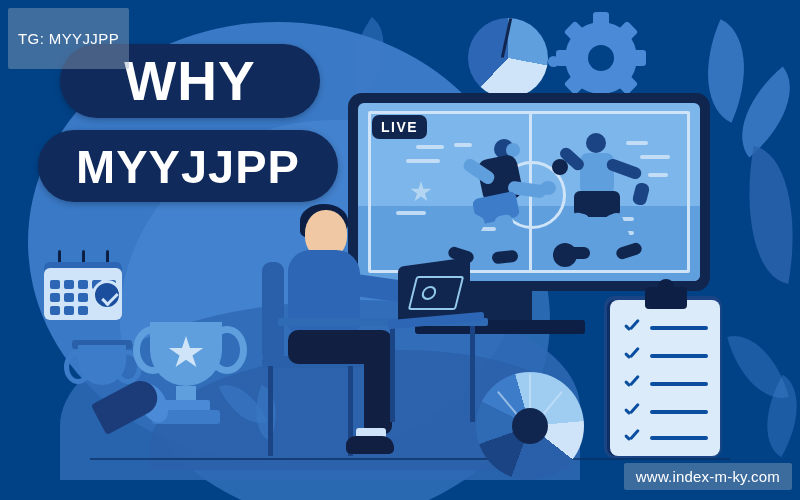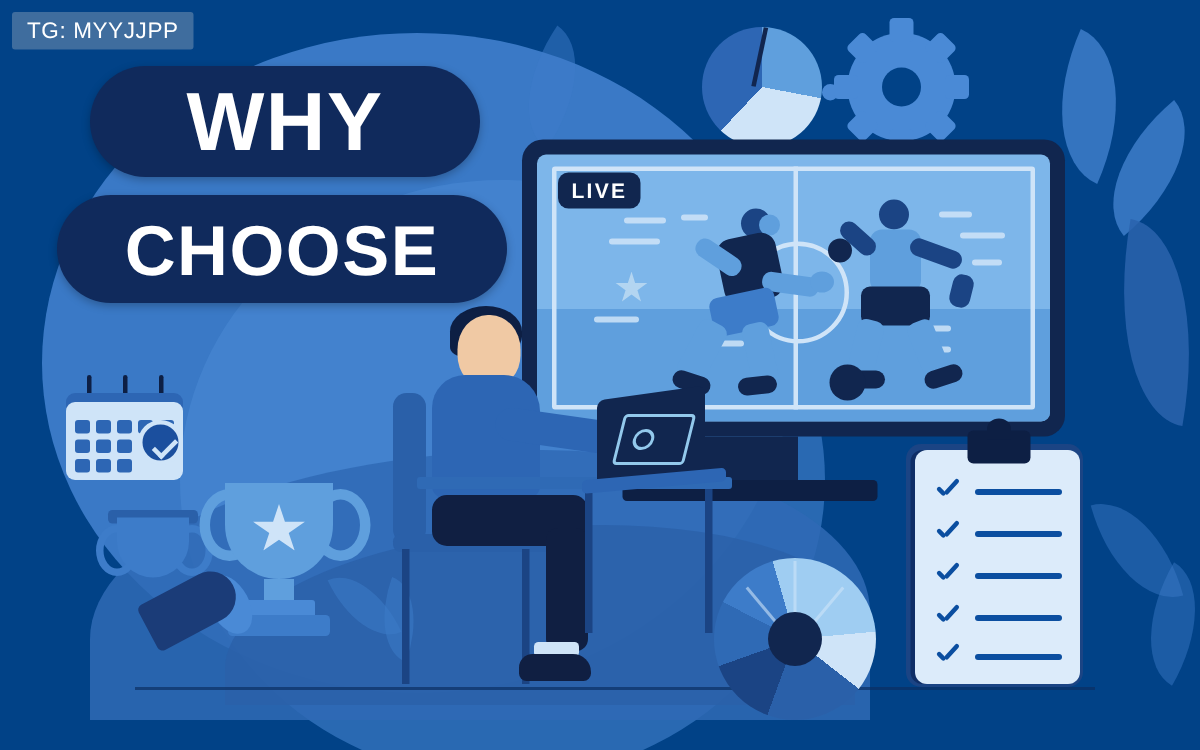--- a/index.html
+++ b/index.html
@@ -202,21 +202,21 @@
     position:absolute;left:476px;top:372px;width:108px;height:108px;border-radius:50%;
     background:conic-gradient(from 200deg,
        #1b4484 0 14%, #2f6ab5 14% 27%, #3d7cc9 27% 40%,
        #9fcdf2 40% 68%, #cfe4f8 68% 80%, #2a60a9 80% 100%);
   }
   #donut-hub{position:absolute;left:512px;top:408px;width:36px;height:36px;border-radius:50%;background:#11264f;}
   .donut-spoke{position:absolute;width:2px;background:#cfe4f8;opacity:.6;}
 
   
   #tg-label{
-    position:absolute;left:8px;top:8px;padding:4px 10px;
+    position:absolute;left:8px;top:8px;padding:22px 10px;
     background:rgba(150,170,190,.42);color:#ffffff;font-size:15px;
     border-radius:2px;letter-spacing:.4px;
   }
   #wm-label{
     position:absolute;right:8px;bottom:10px;padding:5px 12px;
     background:rgba(150,170,190,.40);color:#ffffff;font-size:15px;
     border-radius:2px;letter-spacing:.2px;
   }
 </style>
 </head>
@@ -391,17 +391,18 @@
     </div>
     <div class="cl-row" style="top:132px;">
       <span class="cl-check"></span>
       <span class="cl-line" style="width:58px;"></span>
     </div>
   </div>
   <div id="clip-clip"></div>
   <div id="clip-knob"></div>
 
   <div class="pill" id="pill-why">WHY</div>
-  <div class="pill" id="pill-choose">CHOOSE</div>
+  <div class="pill" id="pill-choose">MYYJJPP</div>
 
   <div id="tg-label">TG: MYYJJPP</div>
+  <div id="wm-label">www.index-m-ky.com</div>
 
 </div>
 
 </body></html>

